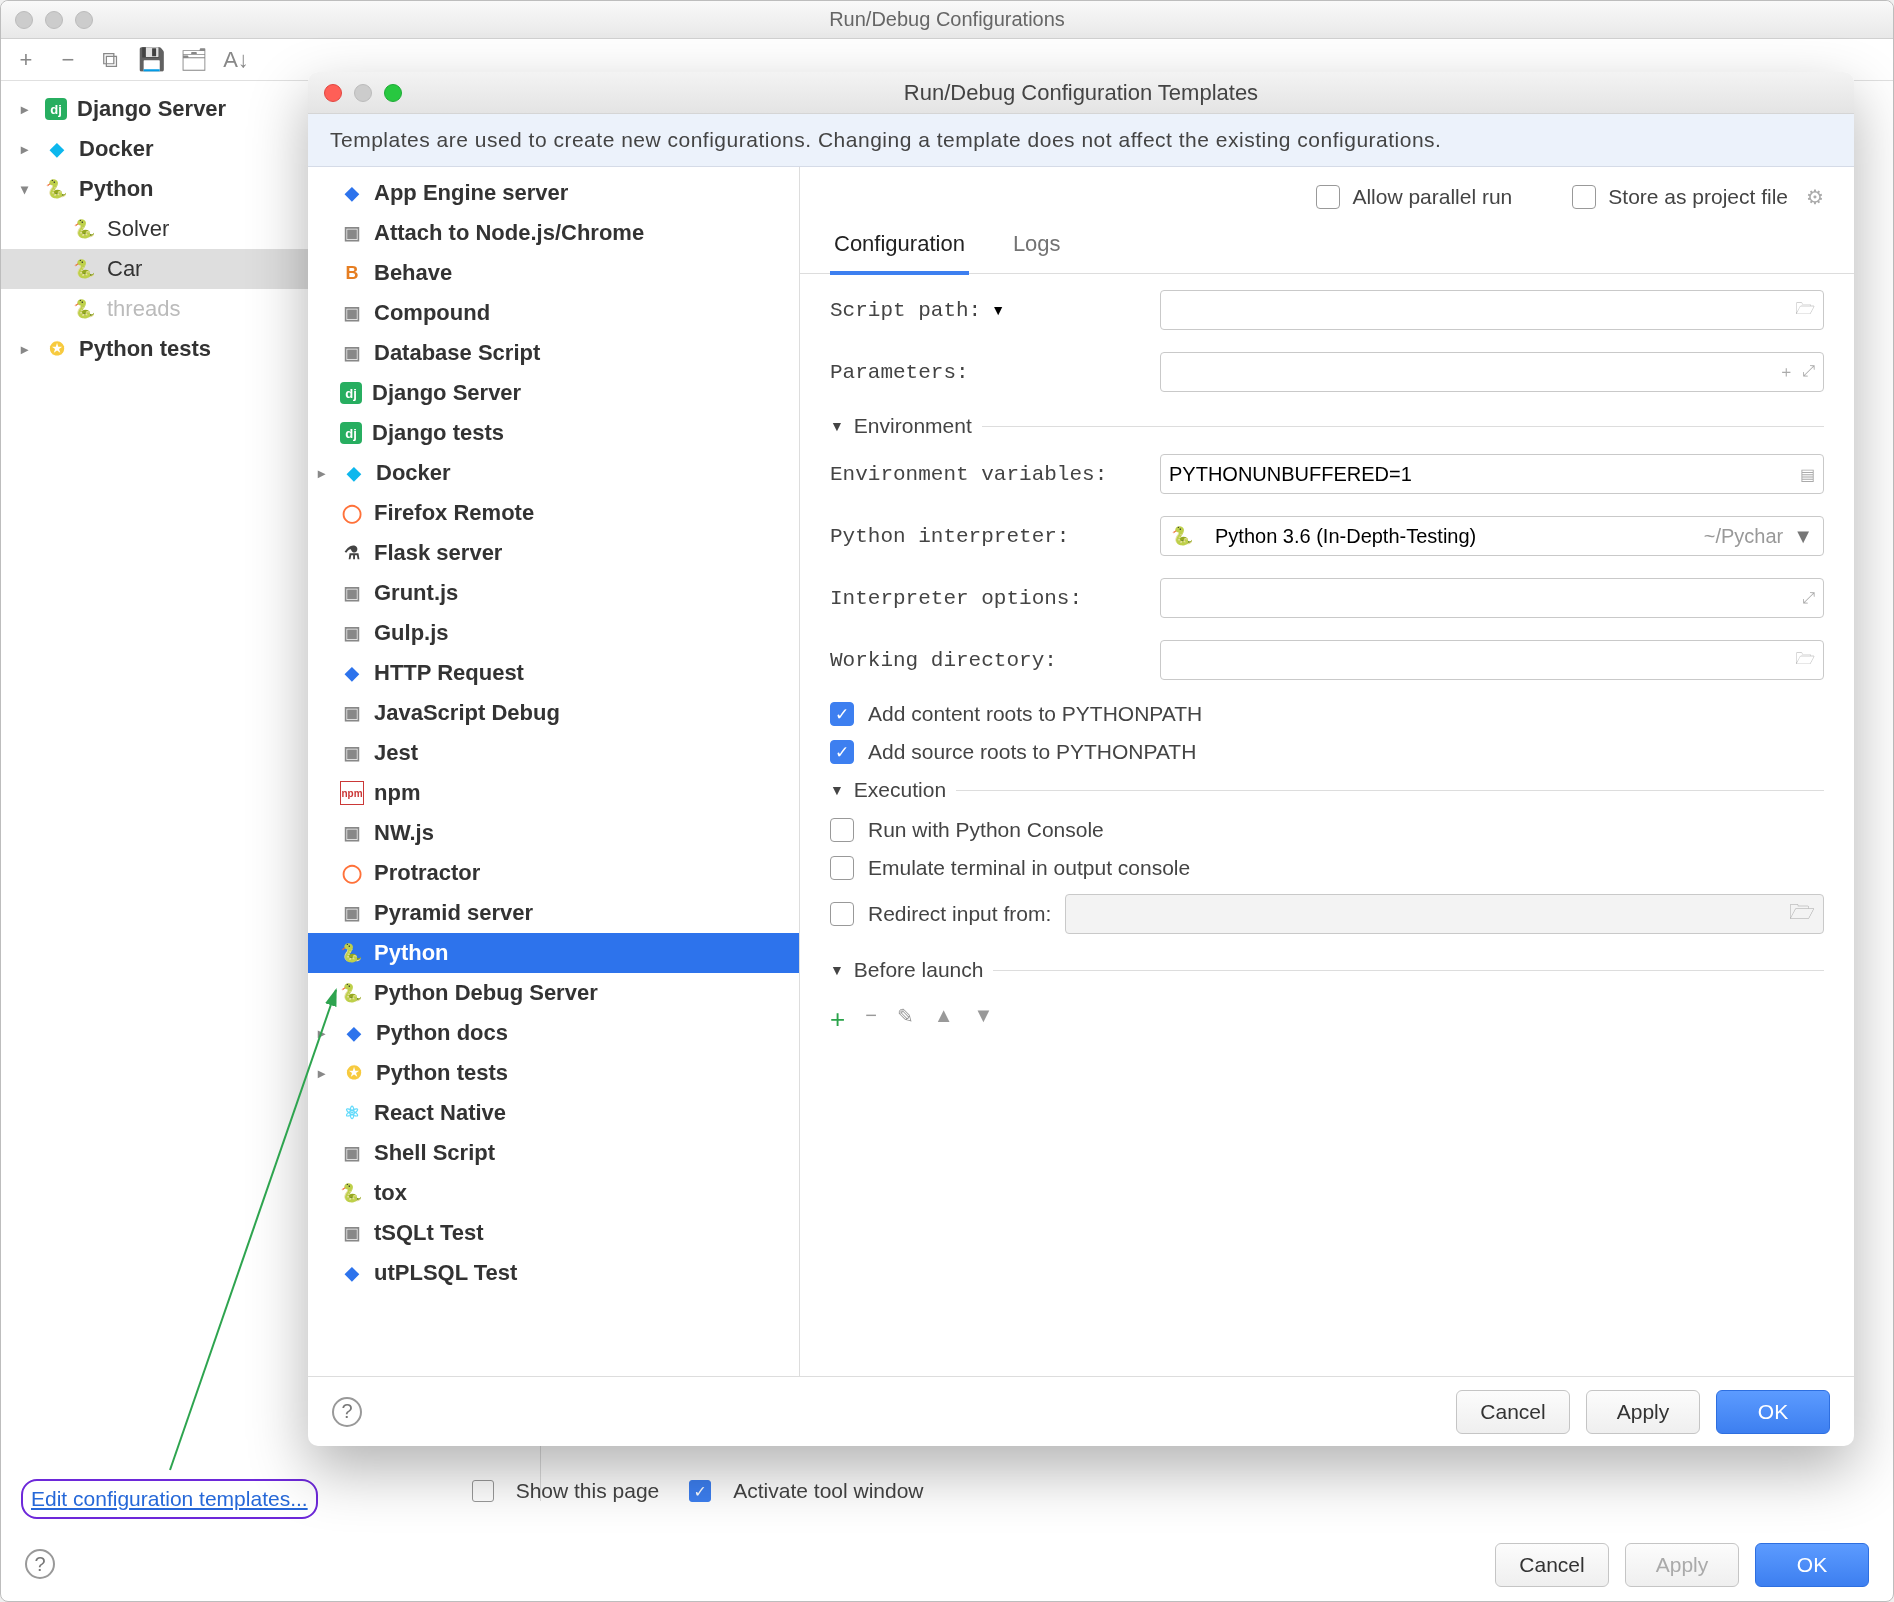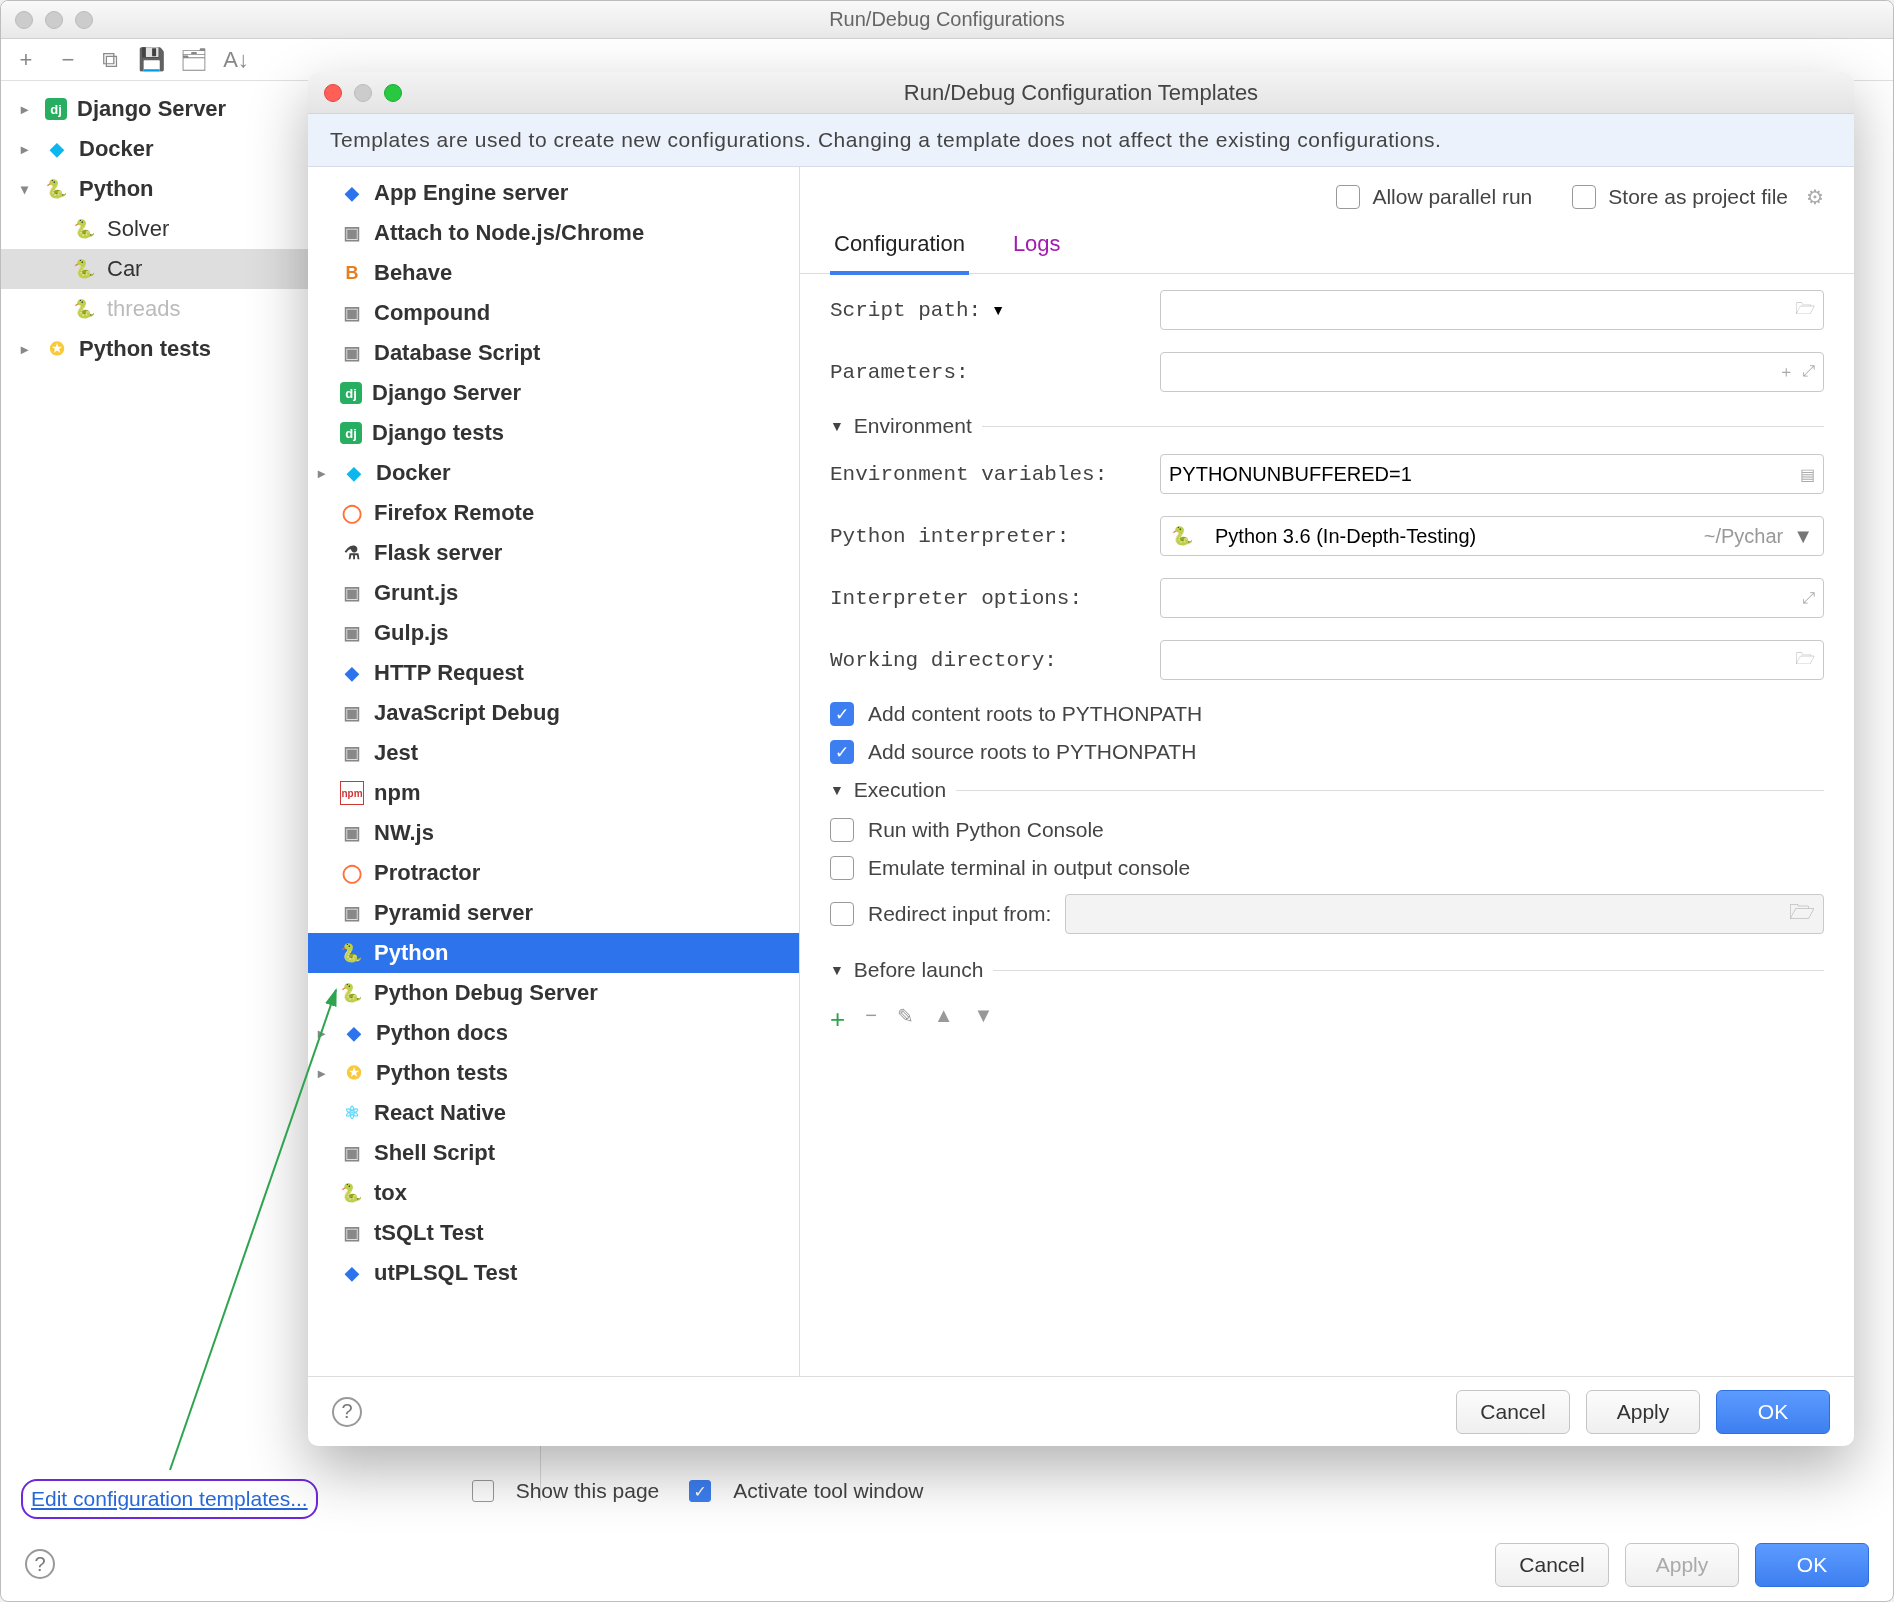--- a/index.html
+++ b/index.html
@@ -61,26 +61,26 @@
 
 .modal-banner { padding: 14px 22px; background: #ecf2fb; font-size: 21px; letter-spacing: .5px; color: #444; border-bottom: 1px solid #d5dbe7;}
 .modal-body { display: flex; flex: 1; min-height: 0; }
 .tmpl-sidebar { width: 492px; border-right: 1px solid #ddd; overflow-y: auto; padding-top: 6px; }
 .tmpl-row { display: flex; align-items: center; height: 40px; font-size: 22px; font-weight: 600; color: #333; padding-left: 32px; cursor: pointer; }
 .tmpl-row .disclosure { margin-left: -22px; }
 .tmpl-row.selected { background: #2d73ec; color: #fff; }
 .tmpl-row.selected .node-icon { filter: none; }
 
 .tmpl-content { flex: 1; display: flex; flex-direction: column; overflow: hidden; }
-.tmpl-top { padding: 18px 30px 10px; display: flex; justify-content: flex-end; gap: 40px; font-size: 21px; color: #444;}
+.tmpl-top { padding: 18px 30px 10px; display: flex; justify-content: flex-end; gap: 60px; font-size: 21px; color: #444;}
 .chkline { display: flex; align-items: center; gap: 12px;}
 .gear-icon { color: #aaa; margin-left: 6px; font-size: 20px; }
 
 .tabs { display: flex; gap: 40px; padding: 0 30px; border-bottom: 1px solid #ddd; }
-.tab { padding: 12px 4px 14px; font-size: 22px; color: #a21caf; cursor: pointer; }
+.tab { padding: 12px 4px 14px; font-size: 22px; color: #737373; cursor: pointer; }
 .tab.active { color: #222; border-bottom: 4px solid #3d7ff0; margin-bottom: -2px; }
 
 .form { padding: 16px 30px 8px; overflow-y: auto; flex: 1; }
 .form-row { display: grid; grid-template-columns: 330px 1fr; align-items: center; margin-bottom: 22px; }
 .form-row label { font-size: 21px; color: #444; font-family: Liberation Mono, monospace; }
 .input-wrap { display: flex; align-items: center; border: 1px solid #c9c9c9; border-radius: 4px; height: 40px; background: #fff; padding: 0 8px; }
 .input-wrap input { flex:1; border: none; outline: none; font-size: 20px; height: 100%; background: transparent; }
 .input-end-icons { display: flex; gap: 8px; color: #aaa; }
 .form-label-w-caret { display: flex; align-items: center; gap: 10px; }
 .caret-down { font-size: 14px; }

